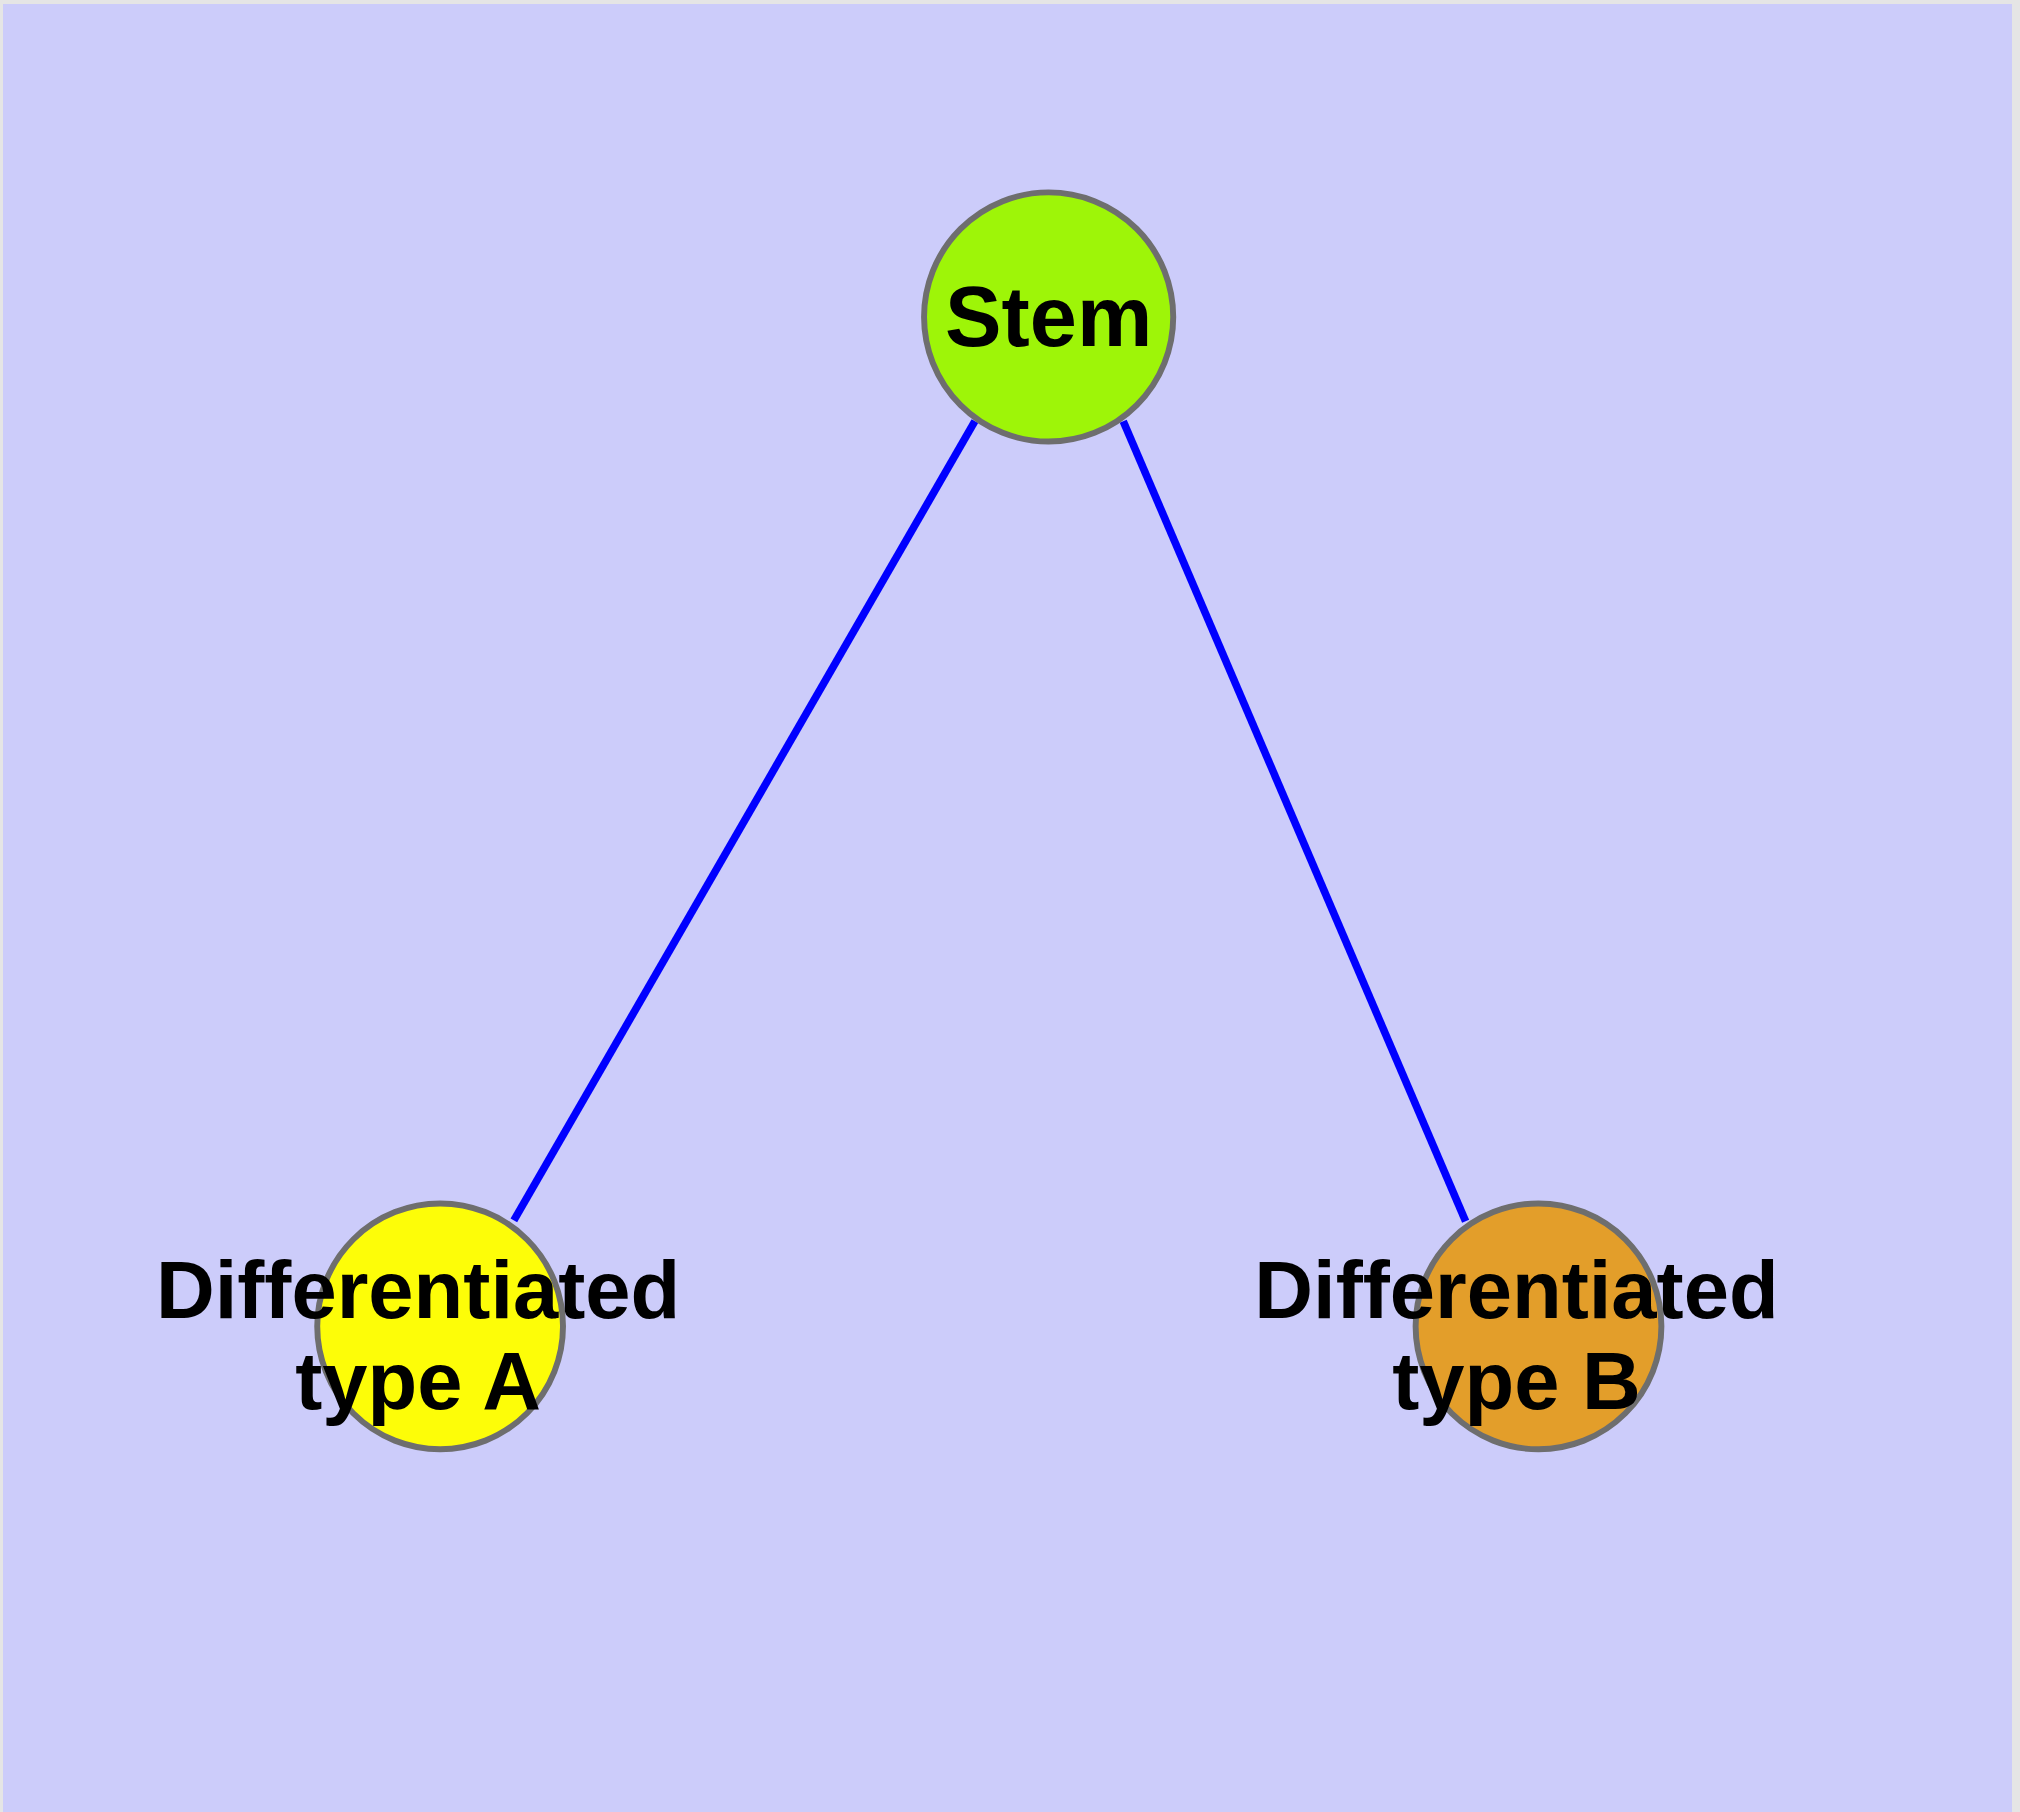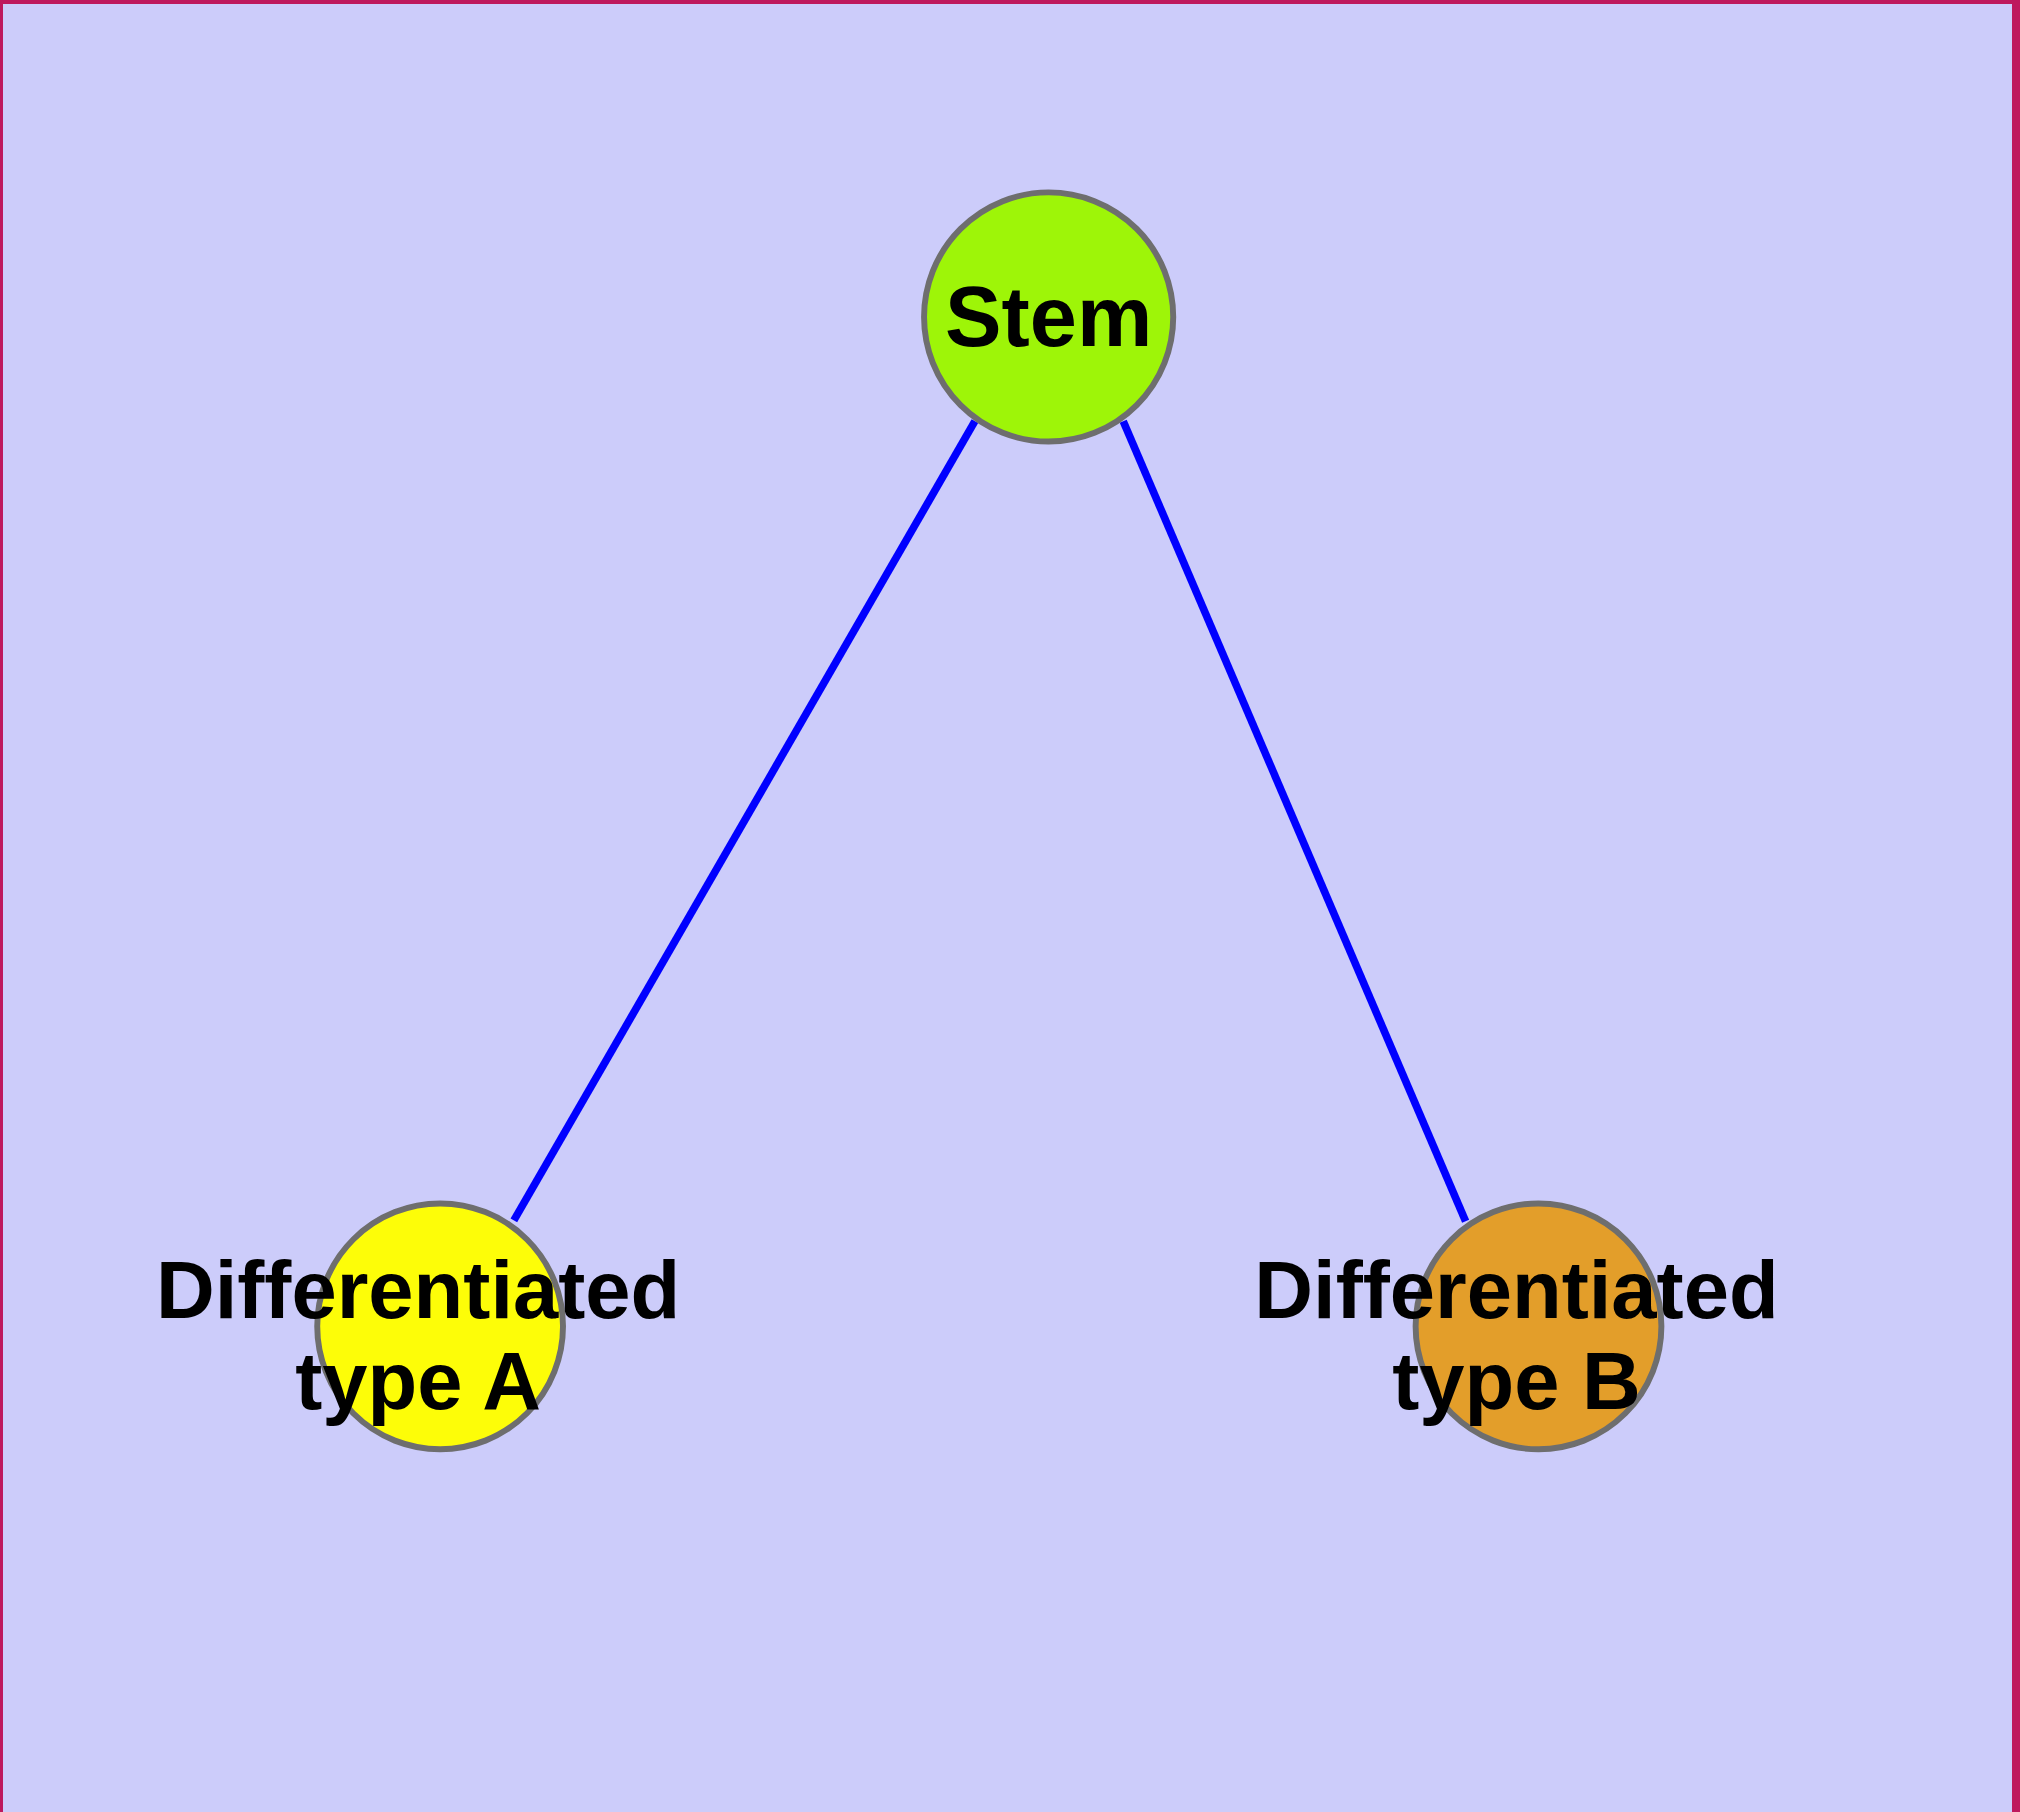--- a/index.html
+++ b/index.html
@@ -4,21 +4,21 @@
 <style>
   html, body {
     margin: 0;
     padding: 0;
     background: #ffffff;
   }
   #stage {
     position: relative;
     width: 2021px;
     height: 1812px;
-    background: #be185d;
+    background: #e5e5e5;
     overflow: hidden;
     font-family: "Liberation Sans", sans-serif;
   }
   #canvas {
     position: absolute;
     left: 3.4px;
     top: 4.2px;
     width: 2009px;
     height: 1808px;
     background: #ccccfa;

